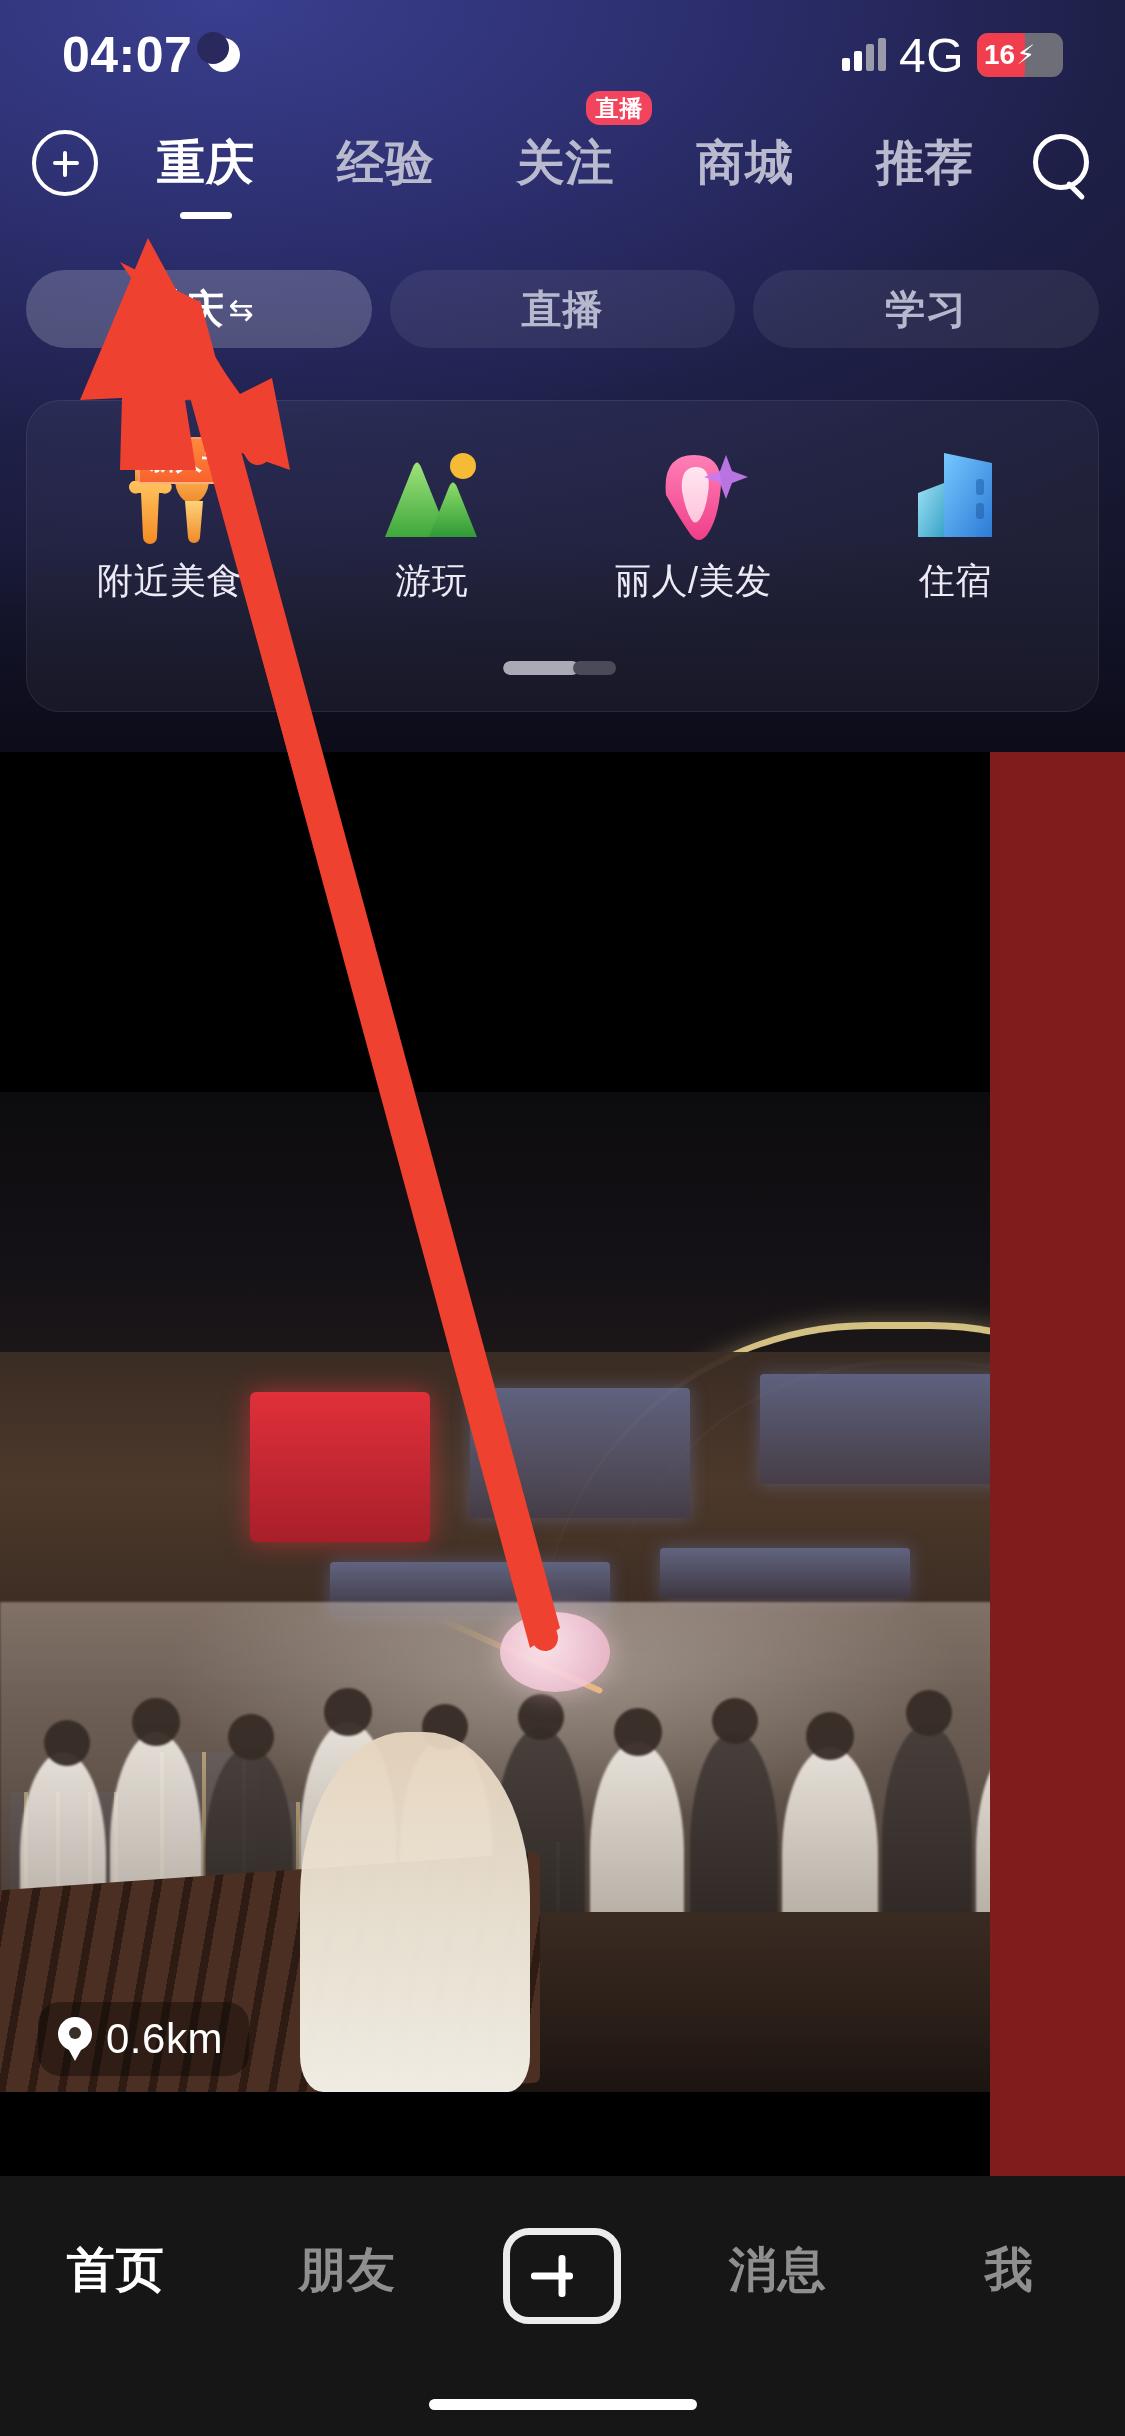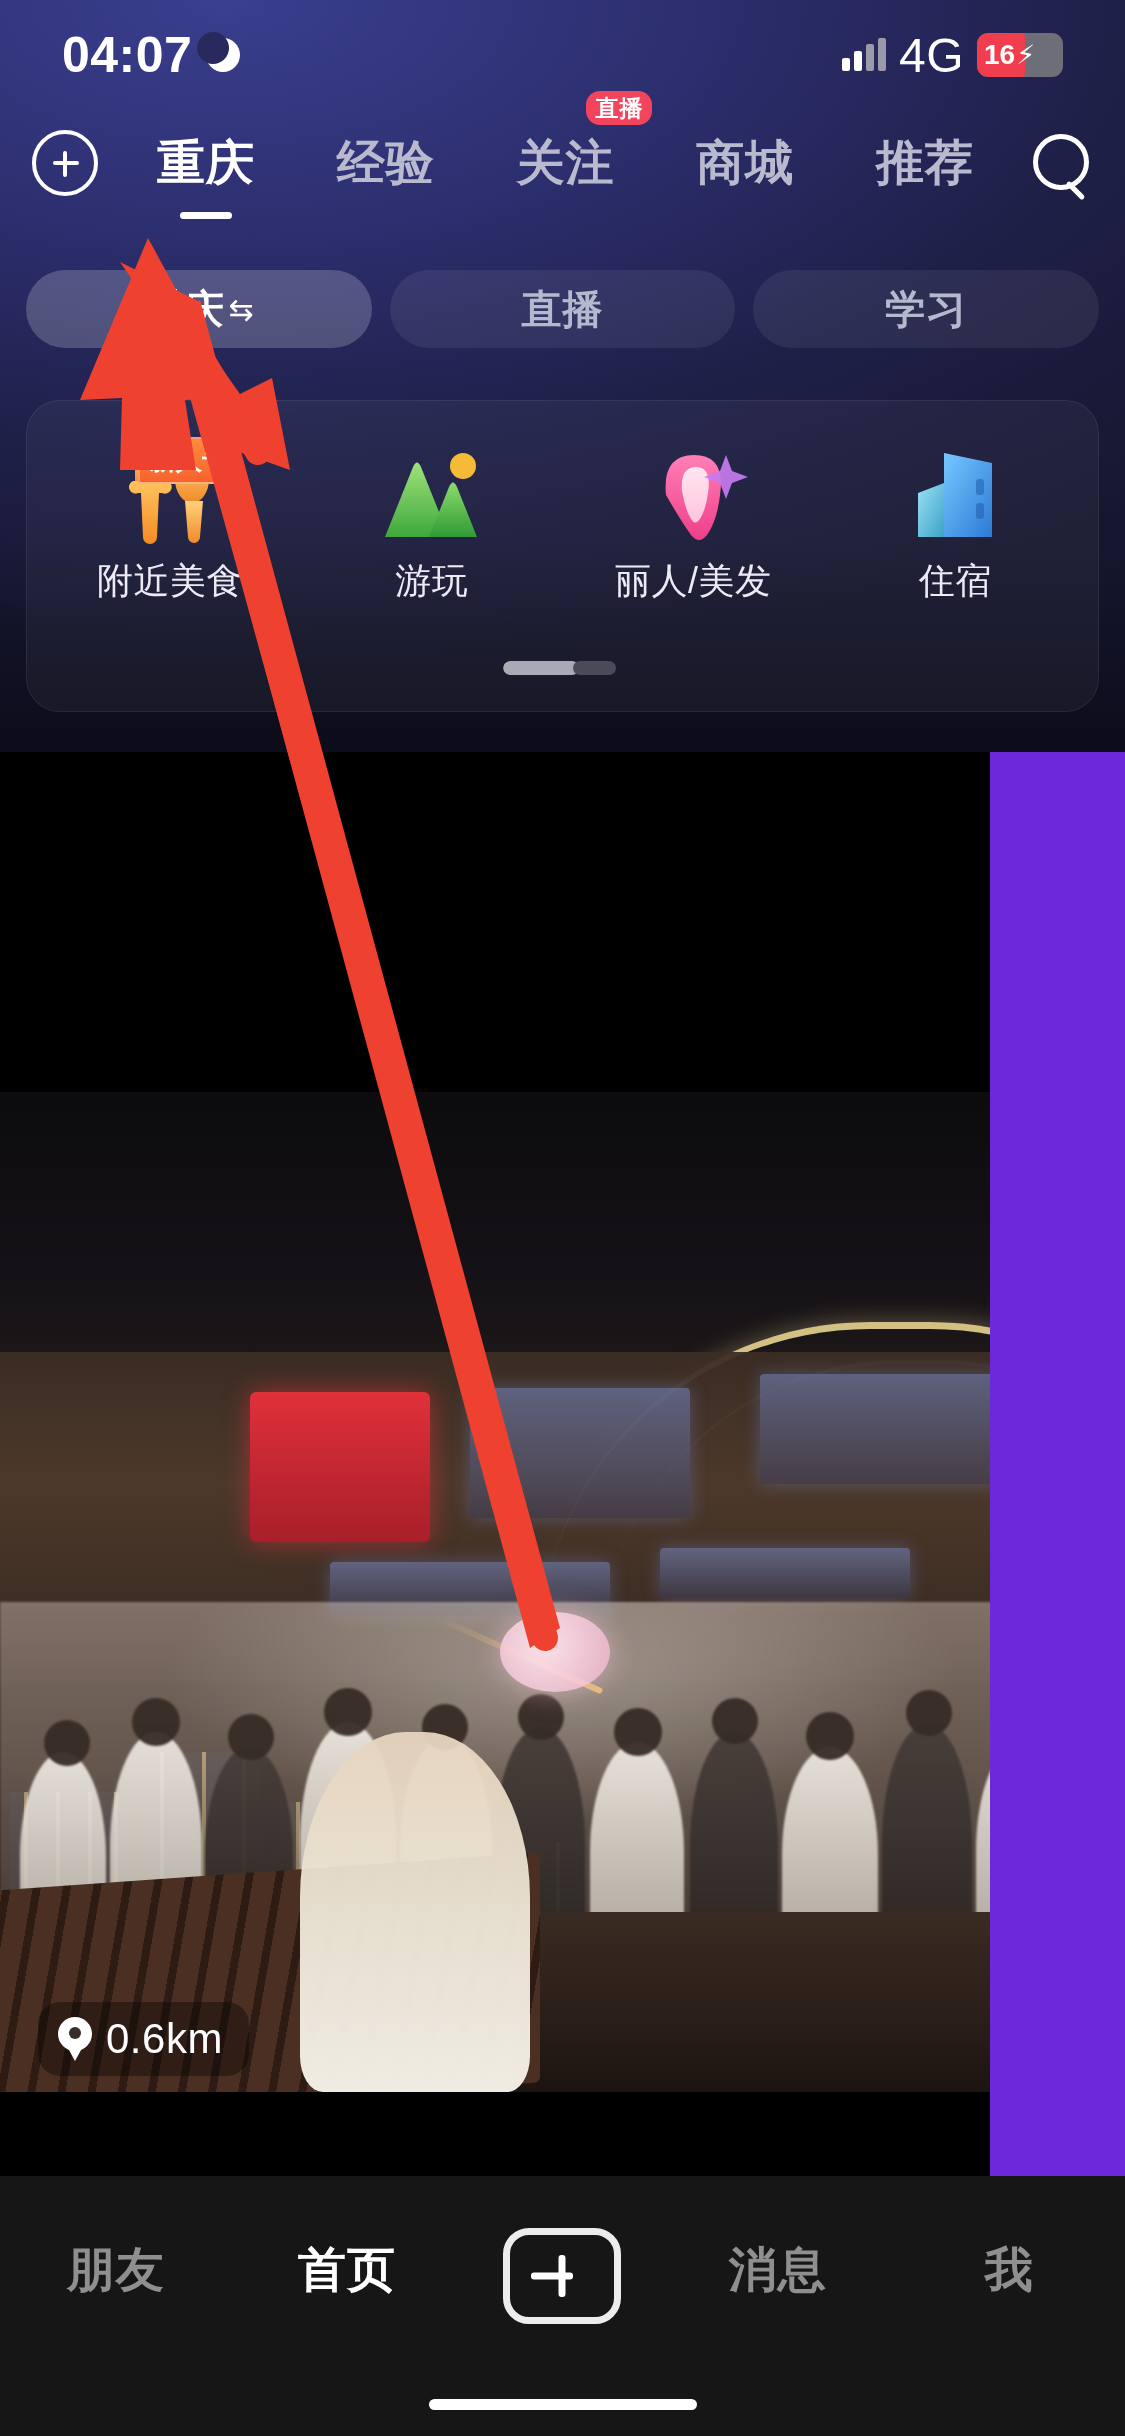--- a/index.html
+++ b/index.html
@@ -5,21 +5,21 @@
   * { margin:0; padding:0; box-sizing:border-box; }
   html, body {
     width:1125px; height:2436px;
     background:#000;
     font-family:"Liberation Sans","DejaVu Sans",sans-serif;
     overflow:hidden;
   }
   #phone {
     position:relative;
     width:1125px; height:2436px;
-    background:#6d28d9;
+    background:#7f1d1d;
     overflow:hidden;
   }
 
   
   .top-panel {
     position:absolute; left:0; top:0; width:1125px; height:752px;
     background:
       radial-gradient(120% 90% at 20% 0%, #3a3f8f 0%, #2b2d6b 38%, #1e1f46 68%, #16172f 100%),
       linear-gradient(180deg,#333a8c 0%,#272a63 35%,#1b1c3f 70%,#141530 100%);
   }
@@ -584,22 +584,22 @@
 
     <div class="dist-pill">
       <span class="pin-icon">
         <span class="pin-tail"></span>
       </span>
       <span class="dist-text">0.6km</span>
     </div>
   </div>
 
   <div class="bottom-nav">
+    <div class="bn-item active">首页</div>
     <div class="bn-item">朋友</div>
-    <div class="bn-item active">首页</div>
     <div class="bn-plus"></div>
     <div class="bn-item">消息</div>
     <div class="bn-item">我</div>
   </div>
 
   <div class="home-indicator"></div>
 
   <svg class="annotation" viewBox="0 0 1125 2436" xmlns="http://www.w3.org/2000/svg">
     <g fill="#ef4130">
       <path d="M168 332

